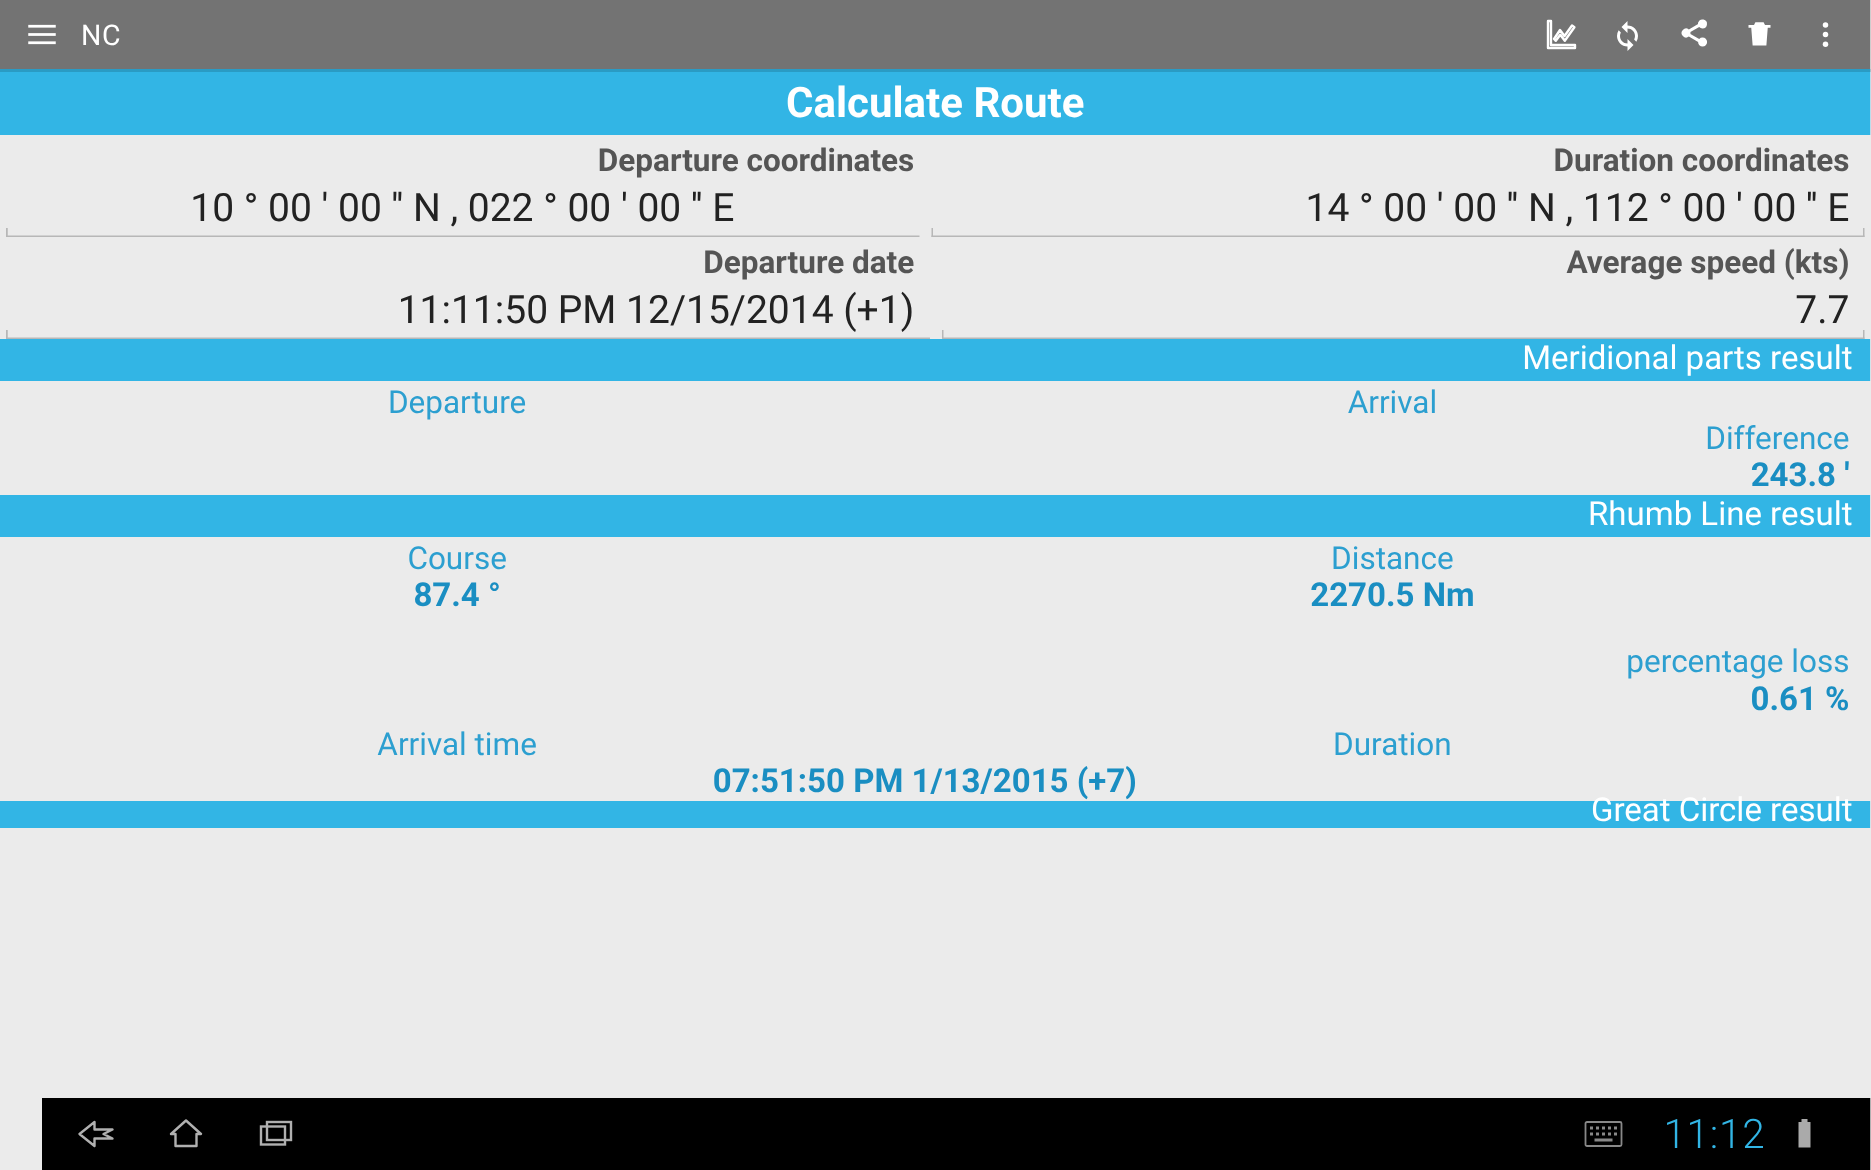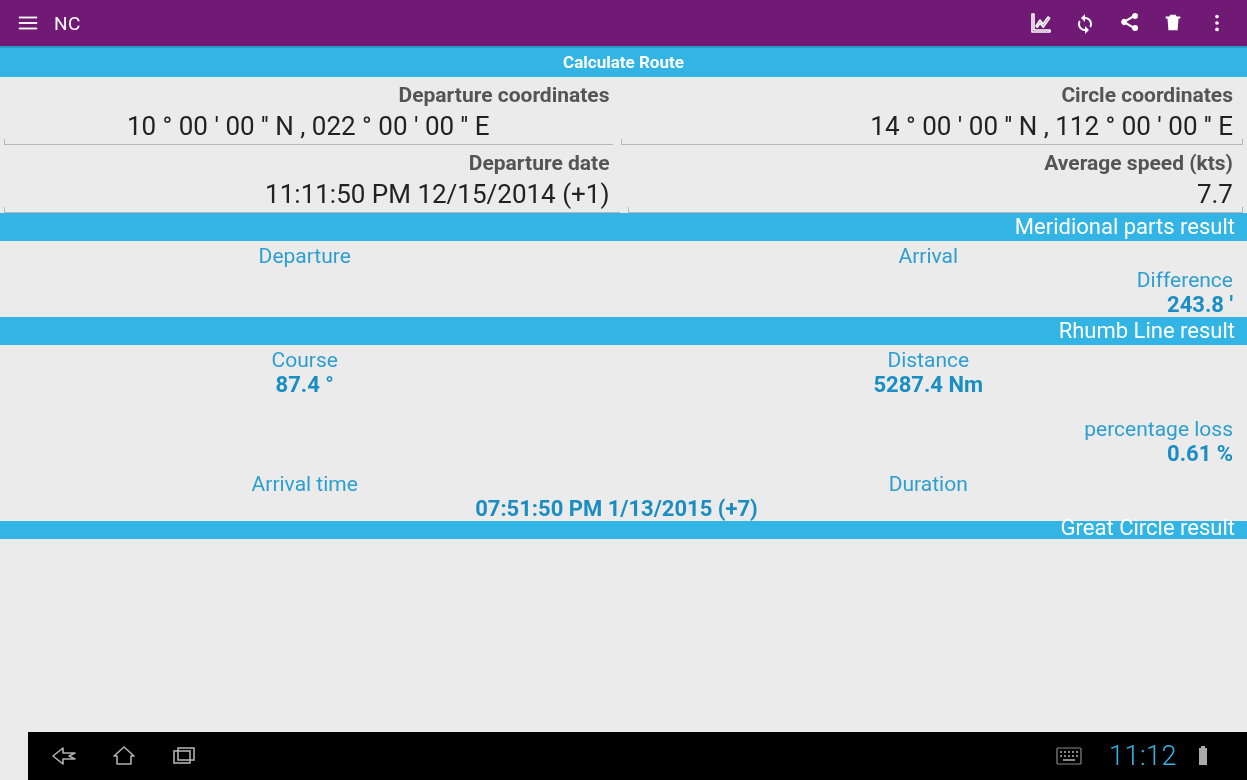--- a/index.html
+++ b/index.html
@@ -1,25 +1,25 @@
 <!DOCTYPE html>
 <html><head>
 <meta charset="utf-8">
 <style>
 * { box-sizing: border-box; margin: 0; padding: 0; }
 html, body { width: 1247px; height: 780px; overflow: hidden; font-family: Roboto, "Helvetica Neue", Arial, sans-serif; background: #ebebeb; }
 .app { width: 100%; height: 100%; display: flex; flex-direction: column; background: #ebebeb; }
-.action-bar { height: 48px; background: #701a75; display: flex; align-items: center; color: #fff; padding: 0 8px 0 12px; border-bottom: 2px solid #2a9bc4; }
+.action-bar { height: 48px; background: #737373; display: flex; align-items: center; color: #fff; padding: 0 8px 0 12px; border-bottom: 2px solid #2a9bc4; }
 .action-bar .menu-btn { width: 32px; height: 32px; display: flex; align-items: center; justify-content: center; cursor: pointer; }
 .action-bar .app-title { font-size: 19px; font-weight: 400; margin-left: 10px; letter-spacing: 0.5px; }
 .action-bar .spacer { flex: 1; }
 .action-bar .icon-btn { width: 44px; height: 44px; display: flex; align-items: center; justify-content: center; cursor: pointer; }
 .action-bar svg { fill: #fff; }
 
-.page-title { background: #32b5e5; color: #fff; font-size: 17px; font-weight: 700; text-align: center; padding: 4px 0 5px; }
+.page-title { background: #32b5e5; color: #fff; font-size: 28px; font-weight: 700; text-align: center; padding: 4px 0 5px; }
 
 .content { flex: 1; overflow: hidden; position: relative; }
 
 .section-label { font-size: 21px; color: #555; font-weight: 700; }
 .field-value { font-size: 26px; color: #222; margin-top: 44px; }
 .cell-right { text-align: right; padding-right: 14px; }
 .input-row { display: flex; }
 .input-col { flex: 1; }
 .label-pad { padding-top: 6px; padding-bottom: 1px; align-items: flex-end; }
 .value-pad { padding-top: 3px; padding-bottom: 4px; }
@@ -104,21 +104,21 @@
         </svg>
     </div>
   </div>
 
   <div class="page-title">Calculate Route</div>
 
   <div class="content">
 
     <div class="input-row label-pad">
       <div class="input-col cell-right"><span class="section-label">Departure coordinates</span></div>
-      <div class="input-col cell-right"><span class="section-label">Circle coordinates</span></div>
+      <div class="input-col cell-right"><span class="section-label">Duration coordinates</span></div>
     </div>
 
     <div class="underline-group">
       <div class="underline-cell first value-pad" style="text-align:center;">
         <span class="tickL"></span>
         <span class="field-value">10 ° 00 ' 00 '' N  ,  022 ° 00 ' 00 '' E</span>
       </div>
       <div class="underline-cell value-pad cell-right">
         <span class="tickL"></span>
         <span class="field-value">14 ° 00 ' 00 '' N  ,  112 ° 00 ' 00 '' E</span>
@@ -151,21 +151,21 @@
     <div class="one-col-right"><span class="blue-value">243.8 '</span></div>
 
     <div class="band">Rhumb Line result</div>
     <div class="gap3"></div>
     <div class="two-col">
       <div><span class="blue-label">Course</span></div>
       <div><span class="blue-label">Distance</span></div>
     </div>
     <div class="two-col">
       <div><span class="blue-value">87.4 °</span></div>
-      <div><span class="blue-value">5287.4 Nm</span></div>
+      <div><span class="blue-value">2270.5 Nm</span></div>
     </div>
     <div class="gap20"></div>
     <div class="one-col-right"><span class="blue-label">percentage loss</span></div>
     <div class="one-col-right"><span class="blue-value">0.61 %</span></div>
     <div class="gap6"></div>
     <div class="two-col">
       <div><span class="blue-label">Arrival time</span></div>
       <div><span class="blue-label">Duration</span></div>
     </div>
     <div class="two-col">

